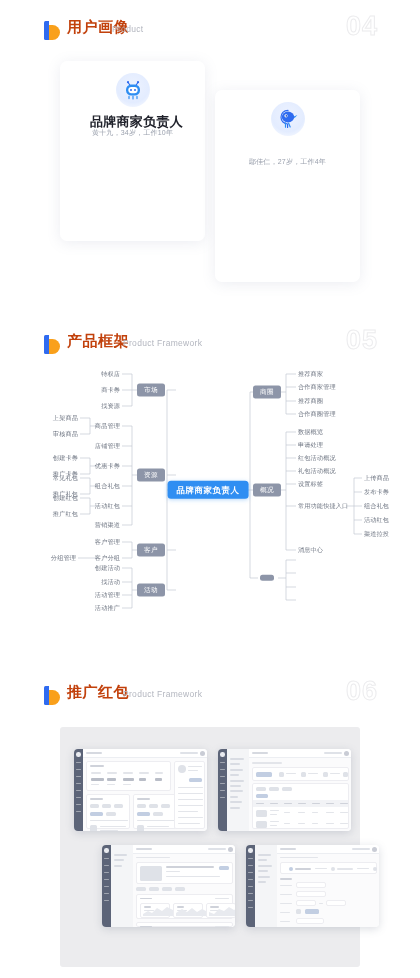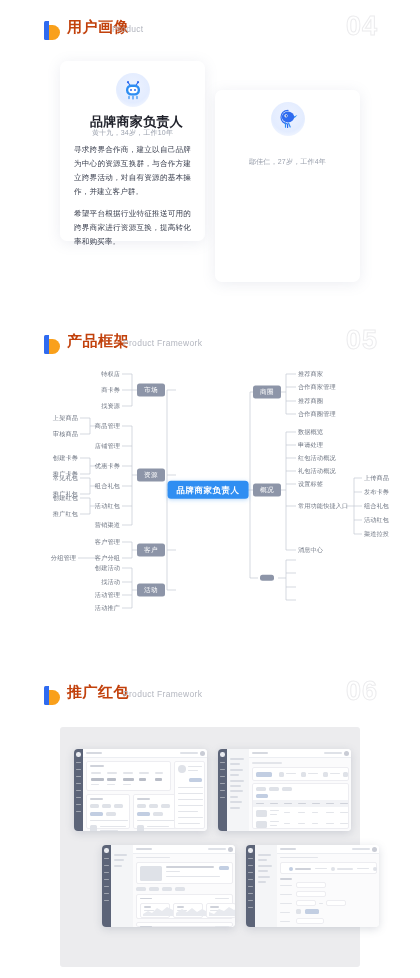--- a/index.html
+++ b/index.html
@@ -149,24 +149,20 @@
           <circle cx="17" cy="4.2" r="1.1" fill="#2f6bf0"></circle>
         <rect x="5" y="6.6" width="14" height="11" rx="5.2" fill="#2f8ef2"></rect>
         <rect x="7.3" y="9" width="9.4" height="6.2" rx="3.1" fill="#ffffff"></rect>
         <circle cx="10" cy="12" r="1" fill="#2f6bf0"></circle>
           <circle cx="14" cy="12" r="1" fill="#2f6bf0"></circle>
         <path d="M8 18.4 L8 20.6 M12 18 L12 21 M16 18.4 L16 20.6" stroke="#2f8ef2" stroke-width="1.2" stroke-linecap="round"></path>
       </svg>
     </div>
     <div class="p-name">品牌商家负责人</div>
     <div class="p-meta">黄十九，34岁，工作10年</div>
-    <div class="p-body">
-      <p>寻求跨界合作商，建立以自己品牌为中心的资源互换群，与合作方建立跨界活动，对自有资源的基本操作，并建立客户群。</p>
-      <p>希望平台根据行业特征推送可用的跨界商家进行资源互换，提高转化率和购买率。</p>
-    </div>
   </div>
 
   <div class="persona-card" id="persona-card-1">
     <div class="avatar-wrap">
       <svg width="24" height="24" viewBox="0 0 24 24">
         <path d="M12 3.4 C7.6 3.4 5 6.6 5 10.2 C5 14 8 17 11.6 17 L11.6 20.4" stroke="#2f6bf0" stroke-width="1.2" fill="none" stroke-linecap="round"></path>
         <ellipse cx="12" cy="10" rx="6.2" ry="5.4" fill="#2f6bf0"></ellipse>
         <circle cx="10" cy="8.8" r="1.6" fill="#ffffff"></circle>
           <circle cx="10.3" cy="8.9" r=".8" fill="#1d47a8"></circle>
         <path d="M17.8 9.4 L21.4 8 L18.4 11.2 Z" fill="#2f8ef2"></path>

